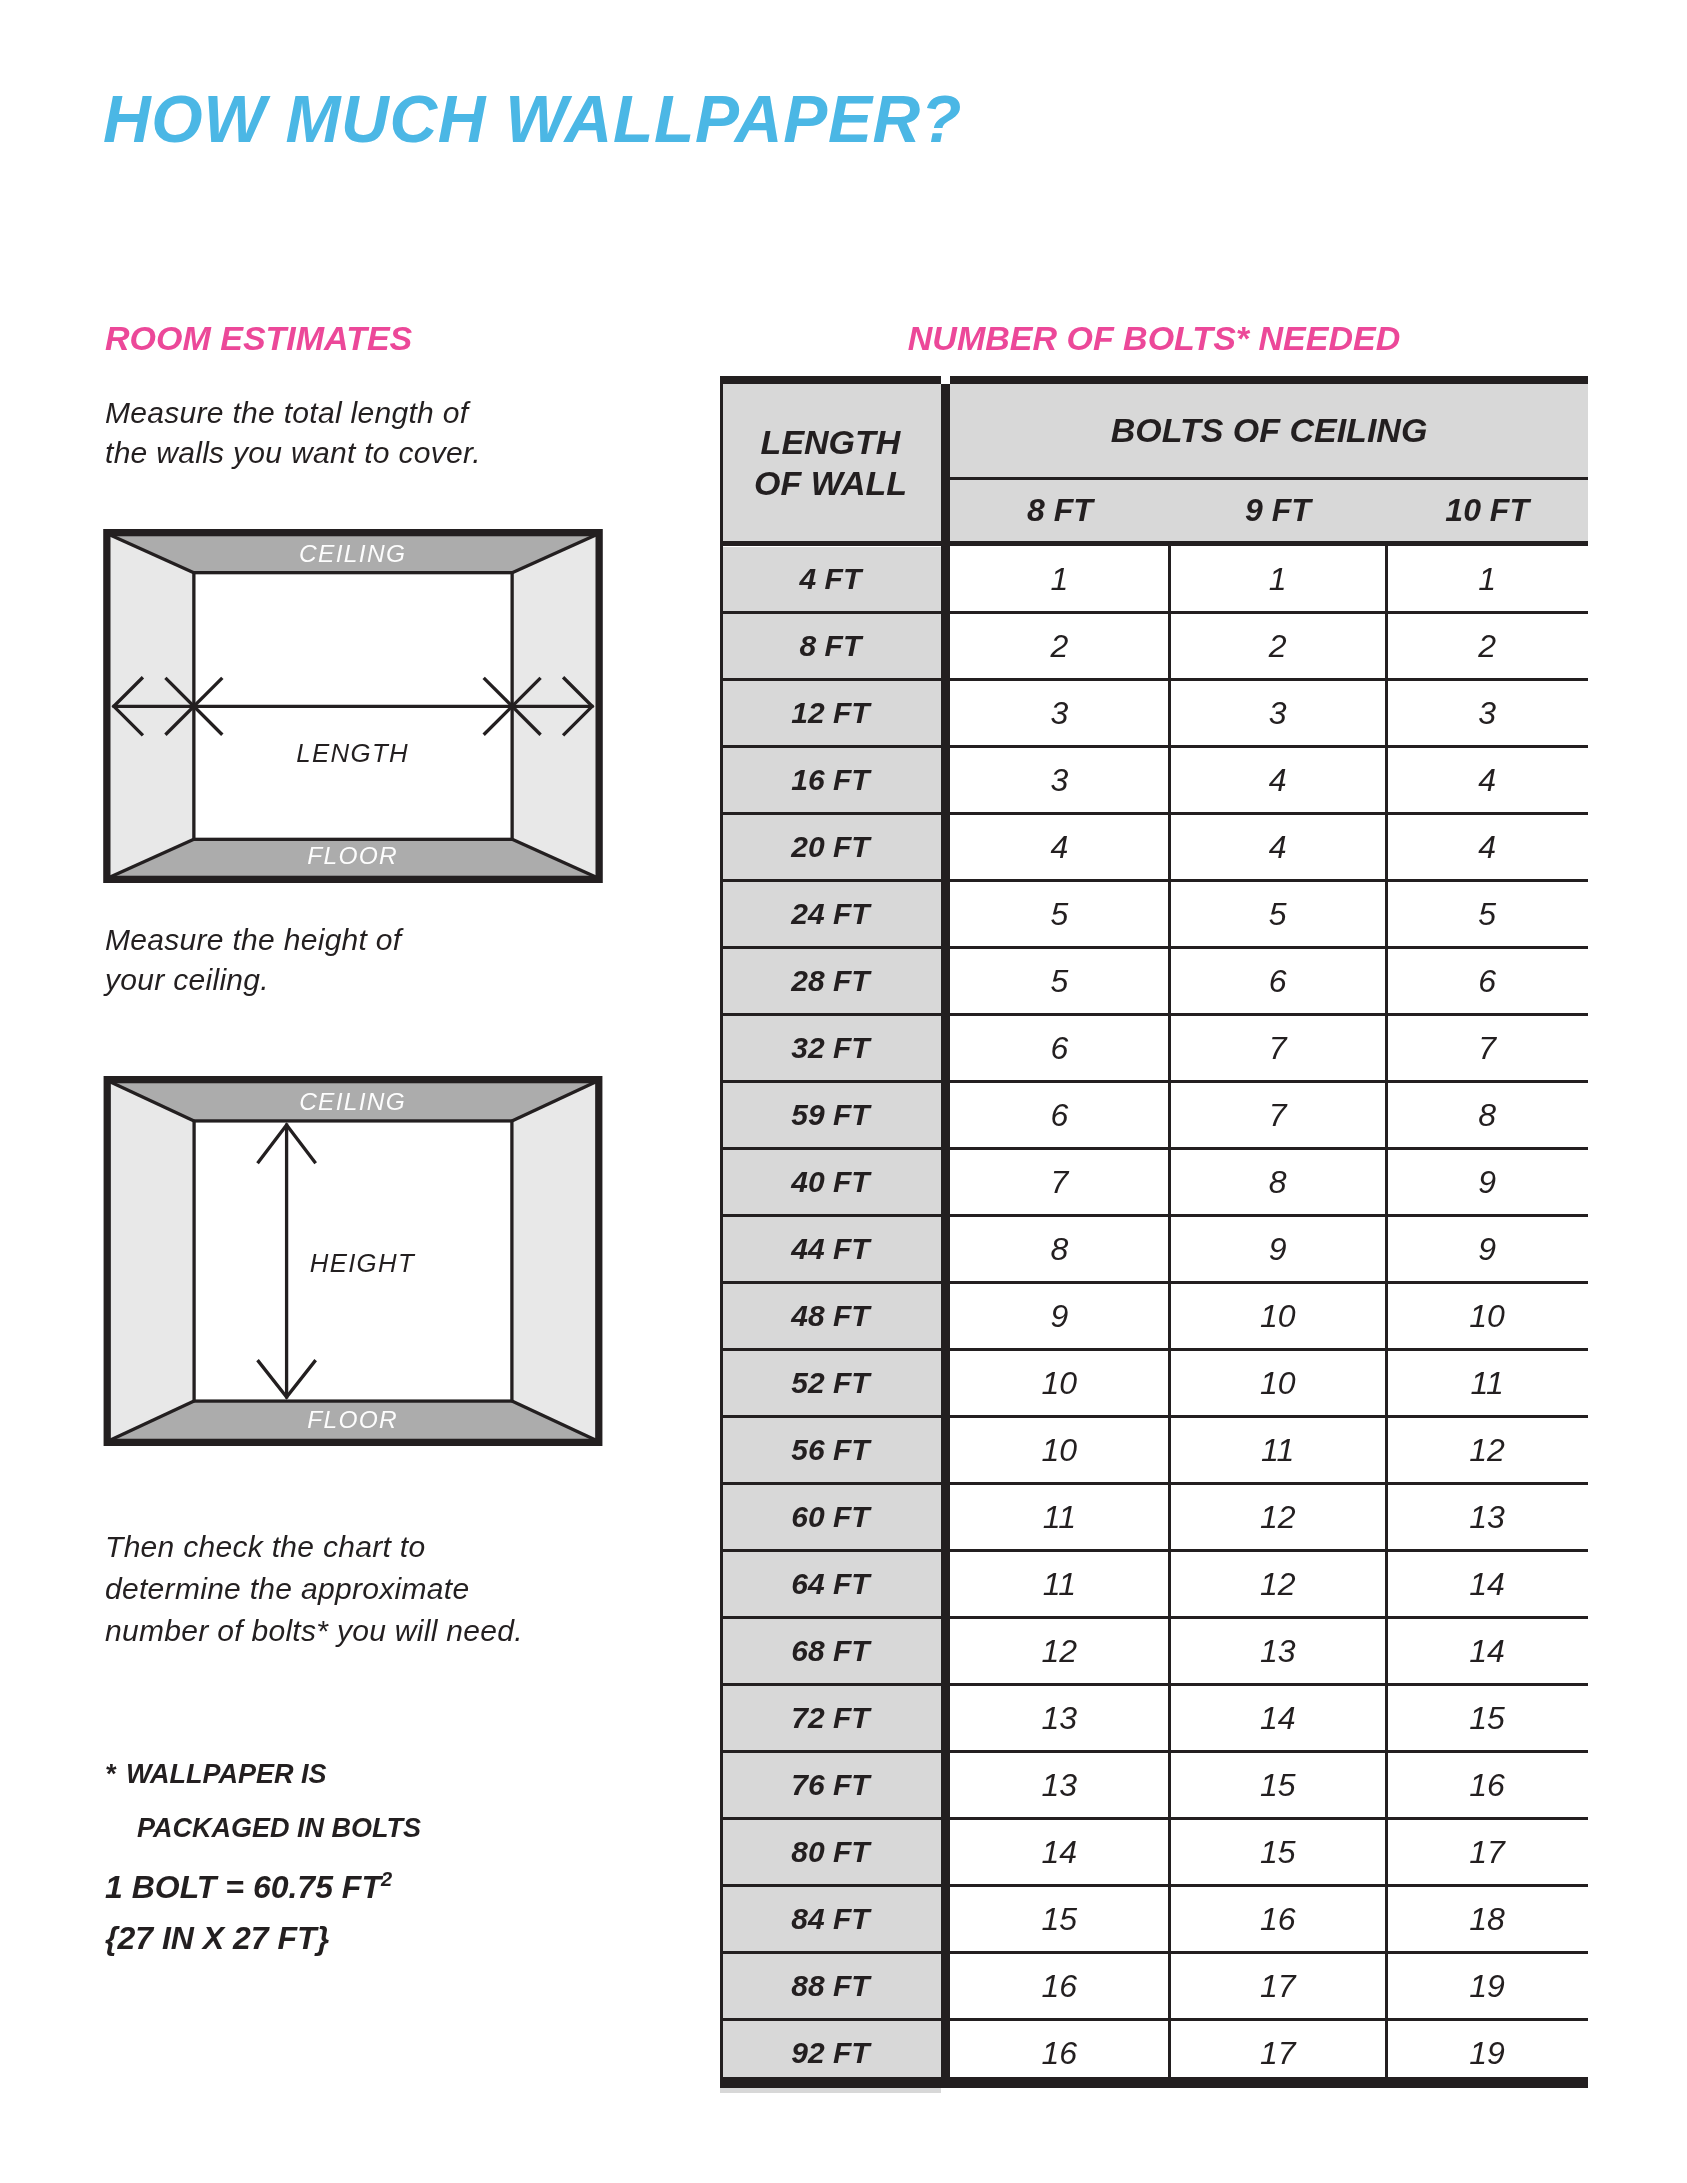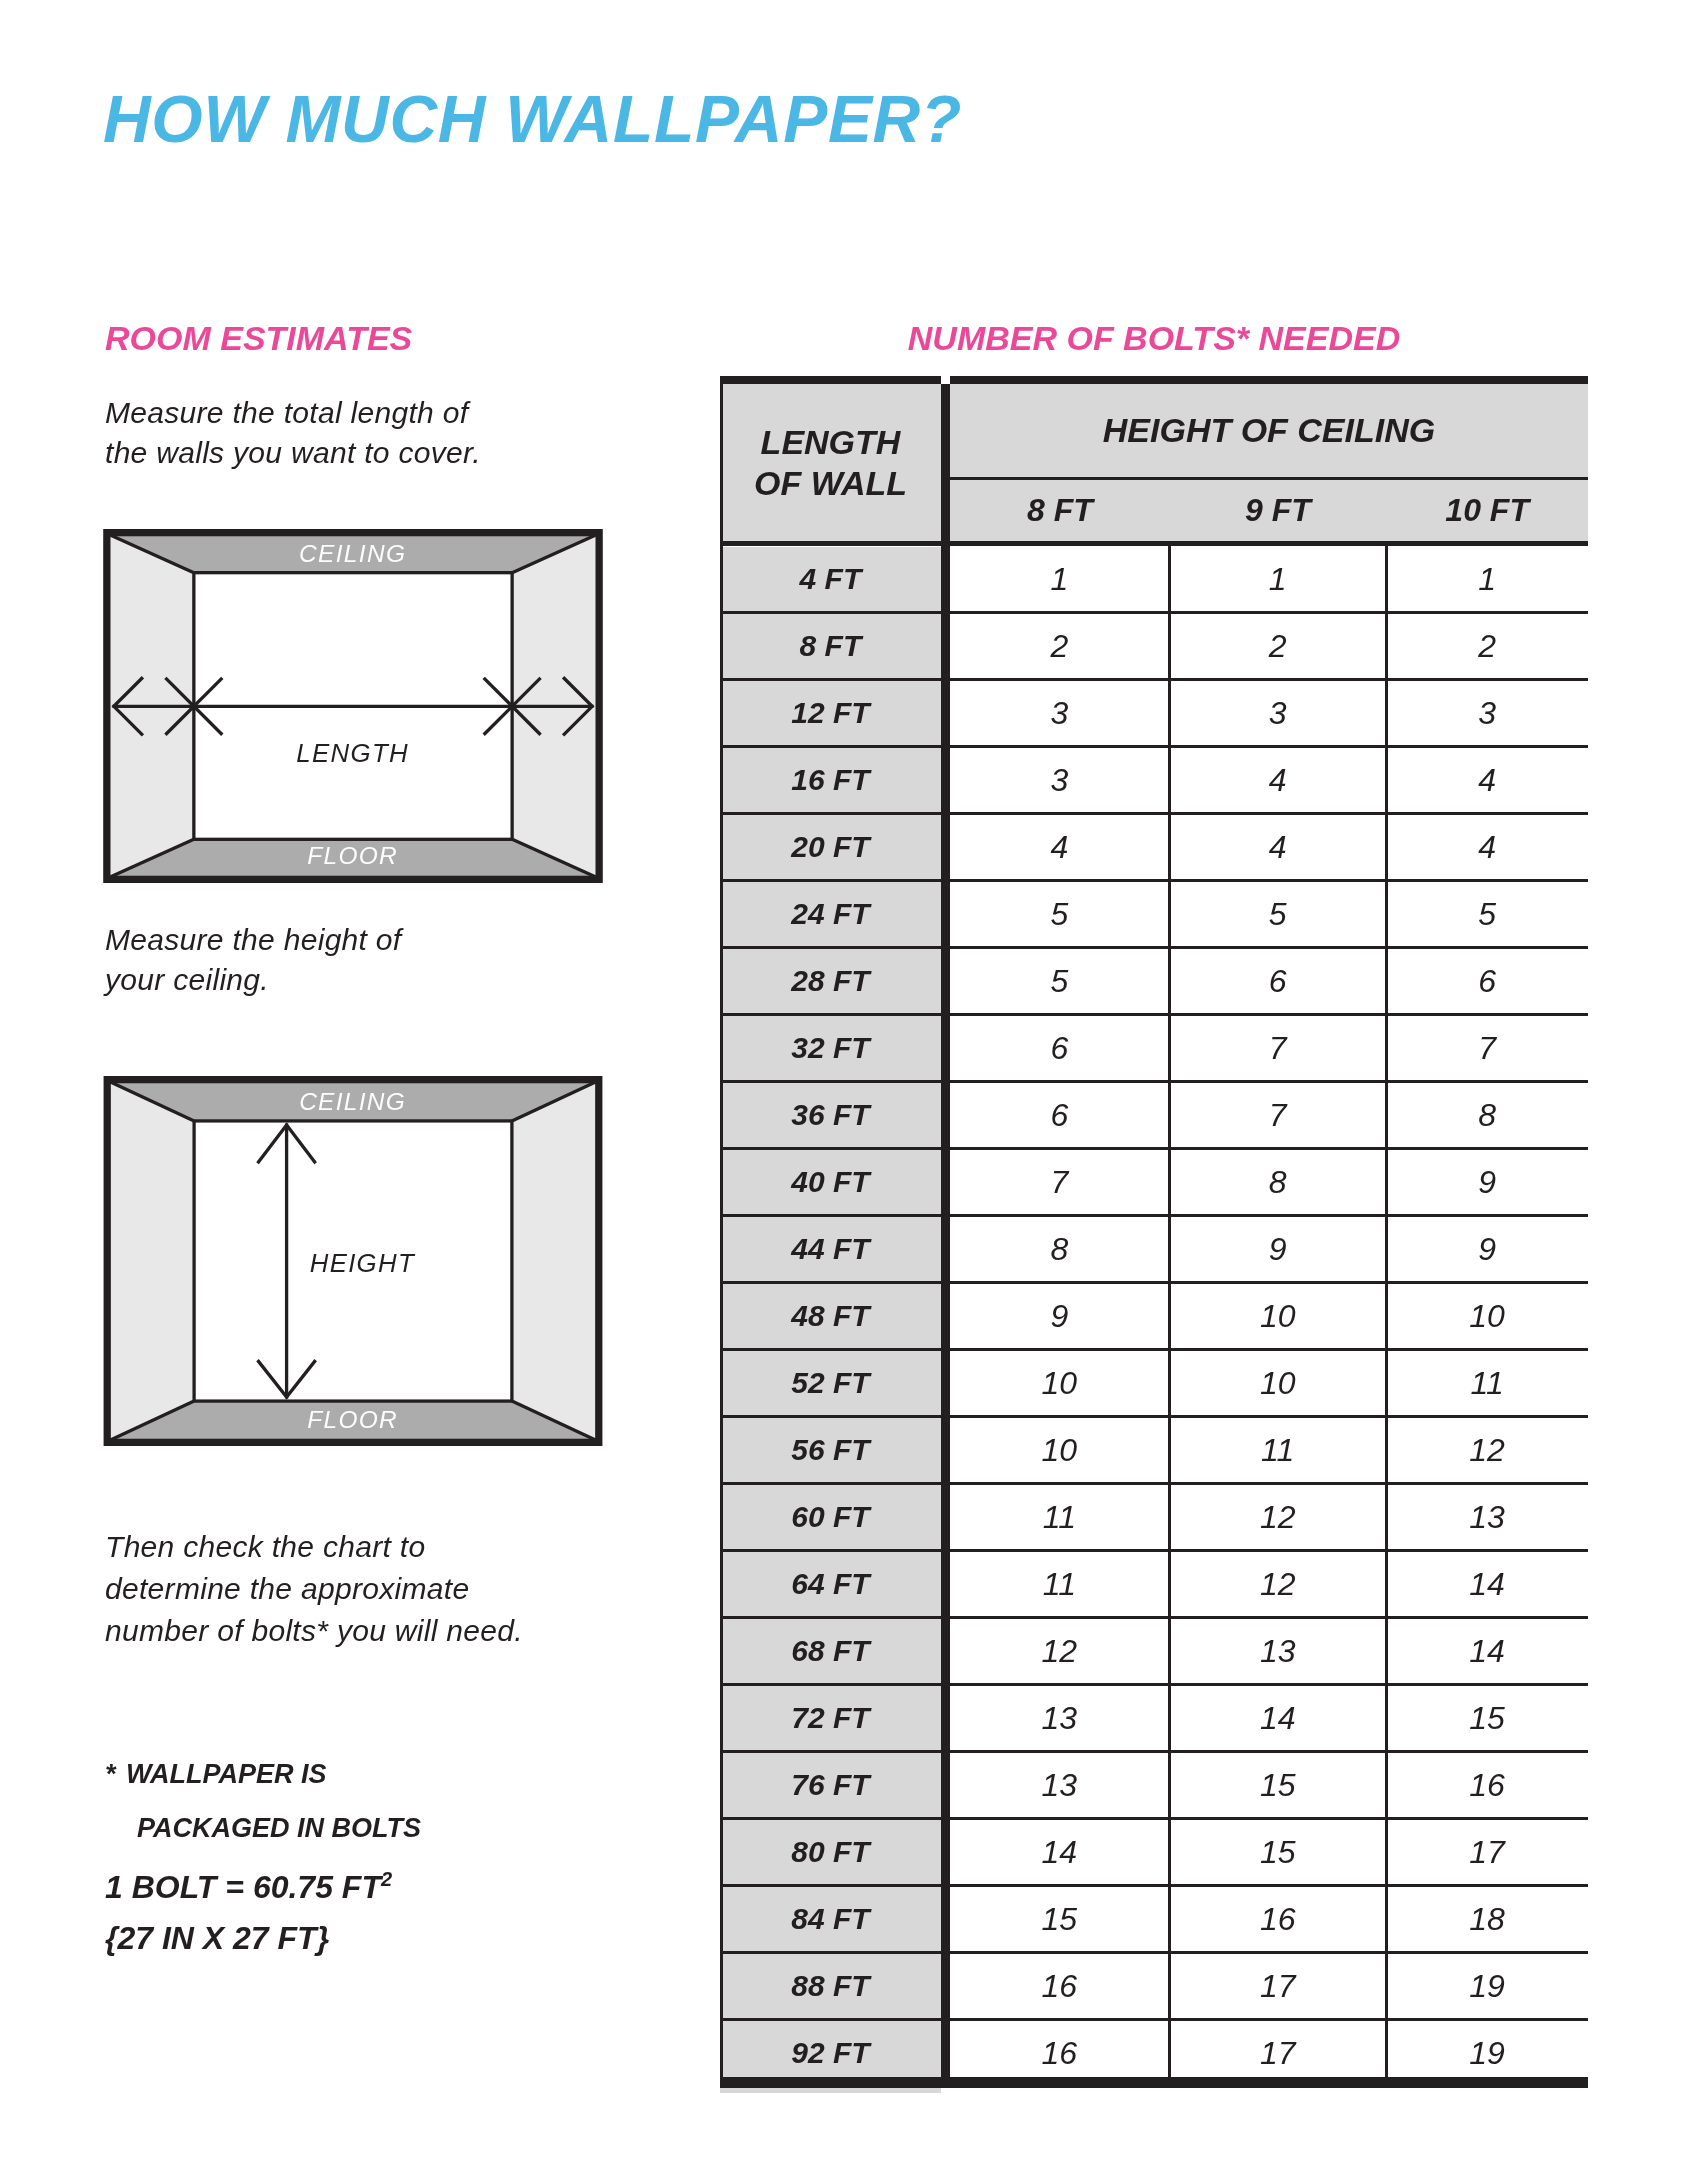--- a/index.html
+++ b/index.html
@@ -155,21 +155,21 @@
   <div class="abs bolt-dims">{27 IN X 27 FT}</div>
 
   <div class="abs section-heading" id="bolts-heading">NUMBER OF BOLTS* NEEDED</div>
 
   <div class="abs bolt-table">
     <div class="bar-left"></div>
     <div class="bar-right"></div>
     <div class="head-bg"></div>
     <div class="col1-header">LENGTH
 OF WALL</div>
-    <div class="group-header">HEIGHT OF CEILING</div>
+    <div class="group-header">BOLTS OF CEILING</div>
     <div class="group-line"></div>
     <div class="subheaders">
       <div class="sub s0">8 FT</div>
       <div class="sub s1">9 FT</div>
       <div class="sub s2">10 FT</div>
     </div>
     <div class="head-rowline"></div>
     <div class="rows">
         <div class="trow">
           <div class="tcell label">4 FT</div>
@@ -221,21 +221,21 @@
           <div class="tcell v2">6</div>
         </div>
         <div class="trow">
           <div class="tcell label">32 FT</div>
           <div class="tcell gap"></div>
           <div class="tcell v0">6</div>
           <div class="tcell v1">7</div>
           <div class="tcell v2">7</div>
         </div>
         <div class="trow">
-          <div class="tcell label">36 FT</div>
+          <div class="tcell label">59 FT</div>
           <div class="tcell gap"></div>
           <div class="tcell v0">6</div>
           <div class="tcell v1">7</div>
           <div class="tcell v2">8</div>
         </div>
         <div class="trow">
           <div class="tcell label">40 FT</div>
           <div class="tcell gap"></div>
           <div class="tcell v0">7</div>
           <div class="tcell v1">8</div>

